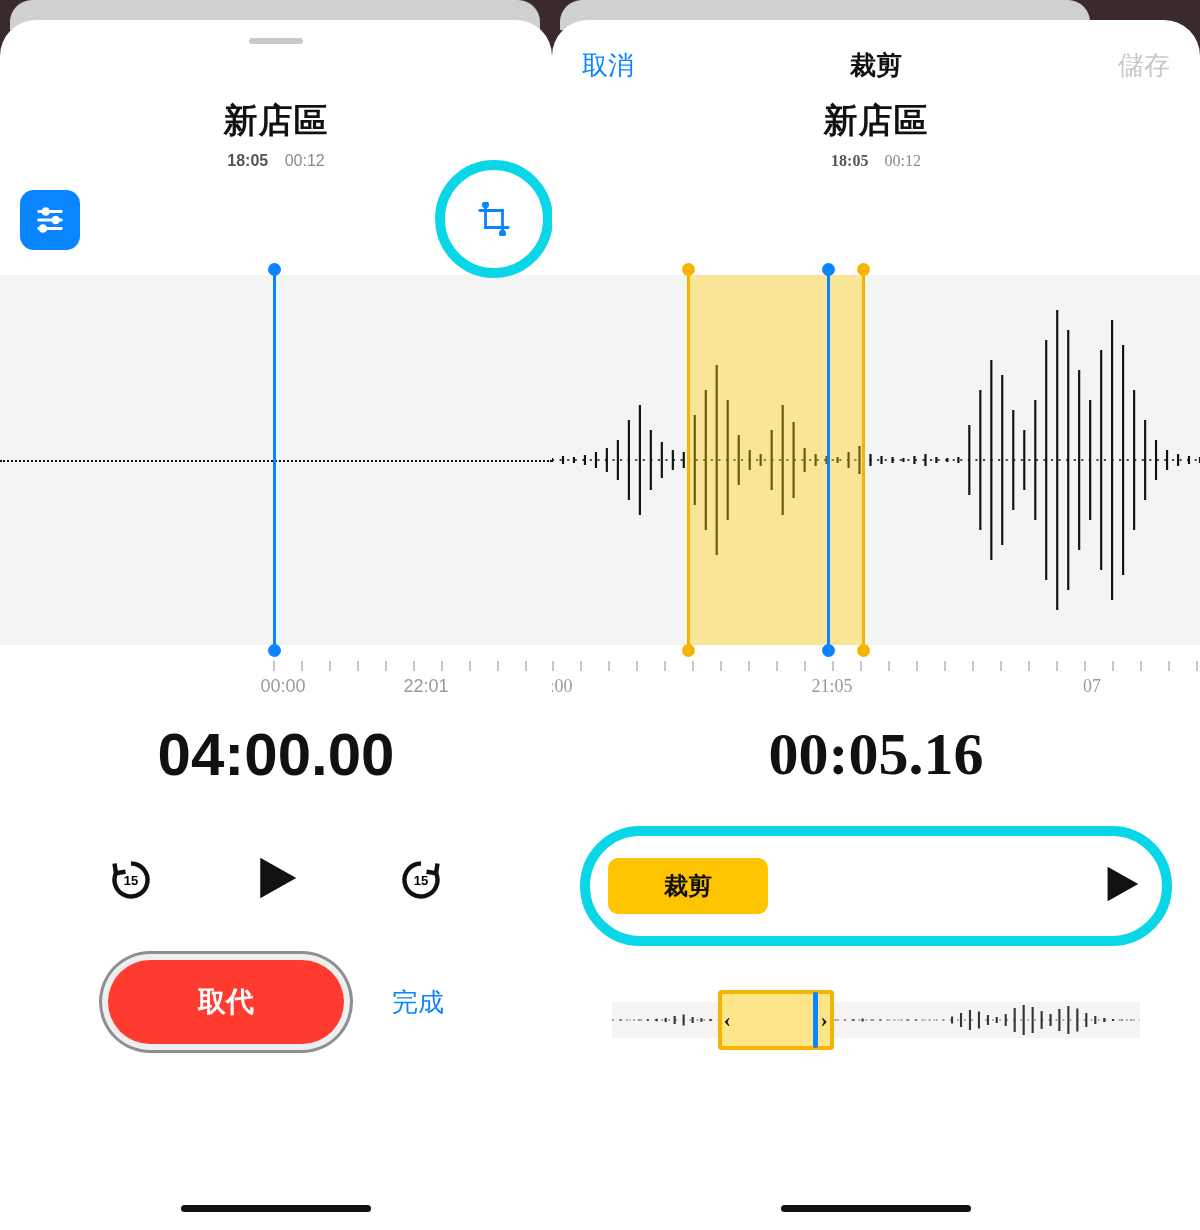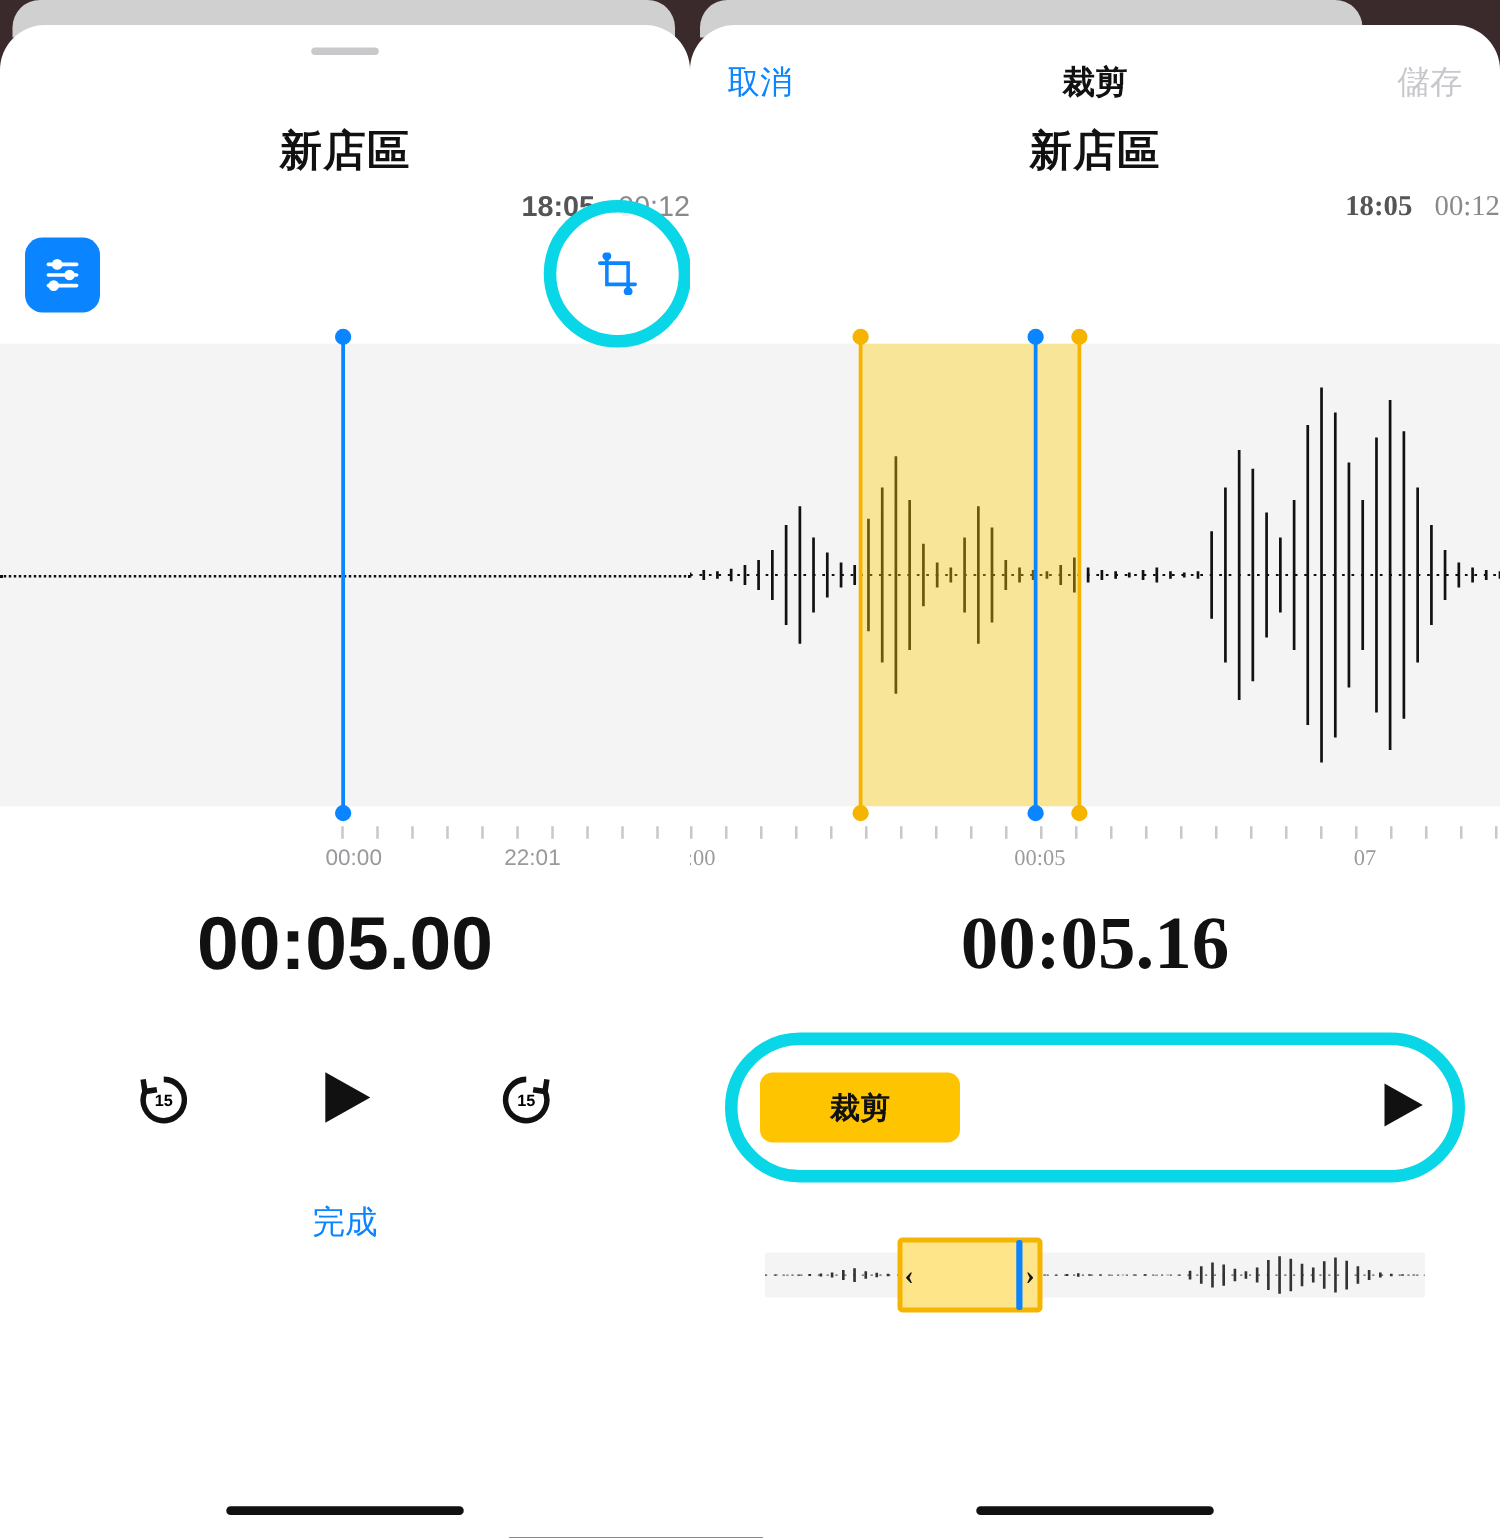--- a/index.html
+++ b/index.html
@@ -21,21 +21,21 @@
   .panel.left  { left: 0;   width: 552px; }
   .panel.right { left: 552px; width: 648px; right: 0; font-family: Liberation Serif, serif; }
 
   
   .grabber {
     position: absolute; top: 18px; left: 50%; transform: translateX(-50%);
     width: 54px; height: 6px; background: #c9c9cc; border-radius: 3px;
   }
   .title-block { position: absolute; top: 78px; left: 0; right: 0; text-align: center; }
   .rec-title { font-size: 34px; font-weight: 700; color: #111; letter-spacing: 1px; }
-  .rec-meta { margin-top: 8px; font-size: 23px; color: #8a8a8e; text-align: right; }
+  .rec-meta { margin-top: 8px; font-size: 16px; color: #8a8a8e; }
   .rec-meta .time { color: #555; font-weight: 600; margin-right: 12px; }
 
   .settings-btn {
     position: absolute; top: 170px; left: 20px; width: 60px; height: 60px;
     background: #0a84ff; border-radius: 14px; display: flex; align-items: center; justify-content: center;
   }
   .settings-btn svg { width: 34px; height: 34px; stroke: #fff; }
 
   .crop-circle {
     position: absolute; top: 140px; left: 435px; width: 118px; height: 118px;
@@ -201,21 +201,21 @@
         <div class="tick" style="left: 385px;"></div>
         <div class="tick" style="left: 413px;"></div>
         <div class="tick" style="left: 441px;"></div>
         <div class="tick" style="left: 469px;"></div>
         <div class="tick" style="left: 497px;"></div>
         <div class="tick" style="left: 525px;"></div>
         <div class="tick-label" style="left: 283px;">00:00</div>
         <div class="tick-label" style="left: 426px;">22:01</div>
       </div>
 
-    <div class="big-time">00:05.00</div>
+    <div class="big-time">04:00.00</div>
 
     <div class="play-row">
       <div class="skip-btn">
         <svg viewBox="0 0 24 24">
             <path d="M12 3 a9 9 0 1 1 -8.2 5.3"></path>
             <polyline points="3,3 3.8,8.3 9,7.5"></polyline>
           </svg>
         <span class="num">15</span>
       </div>
       <div class="play-btn">
@@ -226,20 +226,23 @@
       <div class="skip-btn">
         <svg viewBox="0 0 24 24">
             <path d="M12 3 a9 9 0 1 0 8.2 5.3"></path>
             <polyline points="21,3 20.2,8.3 15,7.5"></polyline>
           </svg>
         <span class="num">15</span>
       </div>
     </div>
 
     <div class="replace-row">
+      <div class="replace-btn">
+        <span>取代</span>
+      </div>
       <div class="done-link">
         <span>完成</span>
       </div>
     </div>
 
     <div class="home-ind"></div>
   </div>
 
   <div class="panel right">
     <div class="nav-bar">
@@ -295,21 +298,21 @@
         <div class="tick" style="left: 420px;"></div>
         <div class="tick" style="left: 448px;"></div>
         <div class="tick" style="left: 476px;"></div>
         <div class="tick" style="left: 504px;"></div>
         <div class="tick" style="left: 532px;"></div>
         <div class="tick" style="left: 560px;"></div>
         <div class="tick" style="left: 588px;"></div>
         <div class="tick" style="left: 616px;"></div>
         <div class="tick" style="left: 644px;"></div>
         <div class="tick-label" style="left: 0px;">00:00</div>
-        <div class="tick-label" style="left: 280px;">00:05</div>
+        <div class="tick-label" style="left: 280px;">21:05</div>
         <div class="tick-label" style="left: 540px;">07</div>
       </div>
 
     <div class="big-time">00:05.16</div>
 
     <div class="trim-controls">
       <div class="yellow-btn">
           <span>裁剪</span>
         </div>
       <div class="play-btn">

